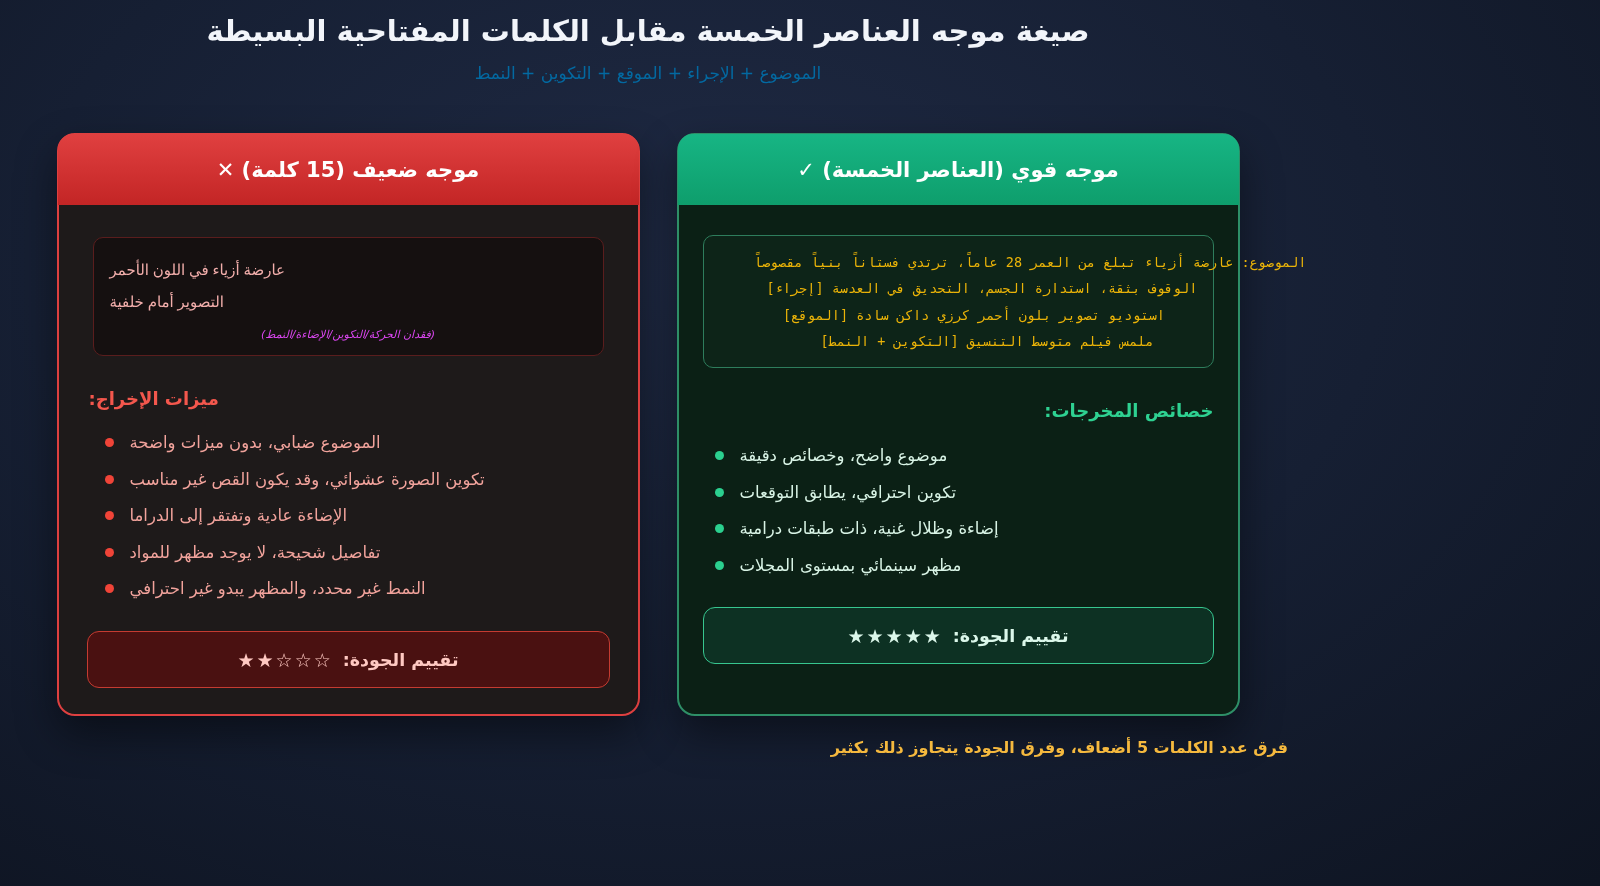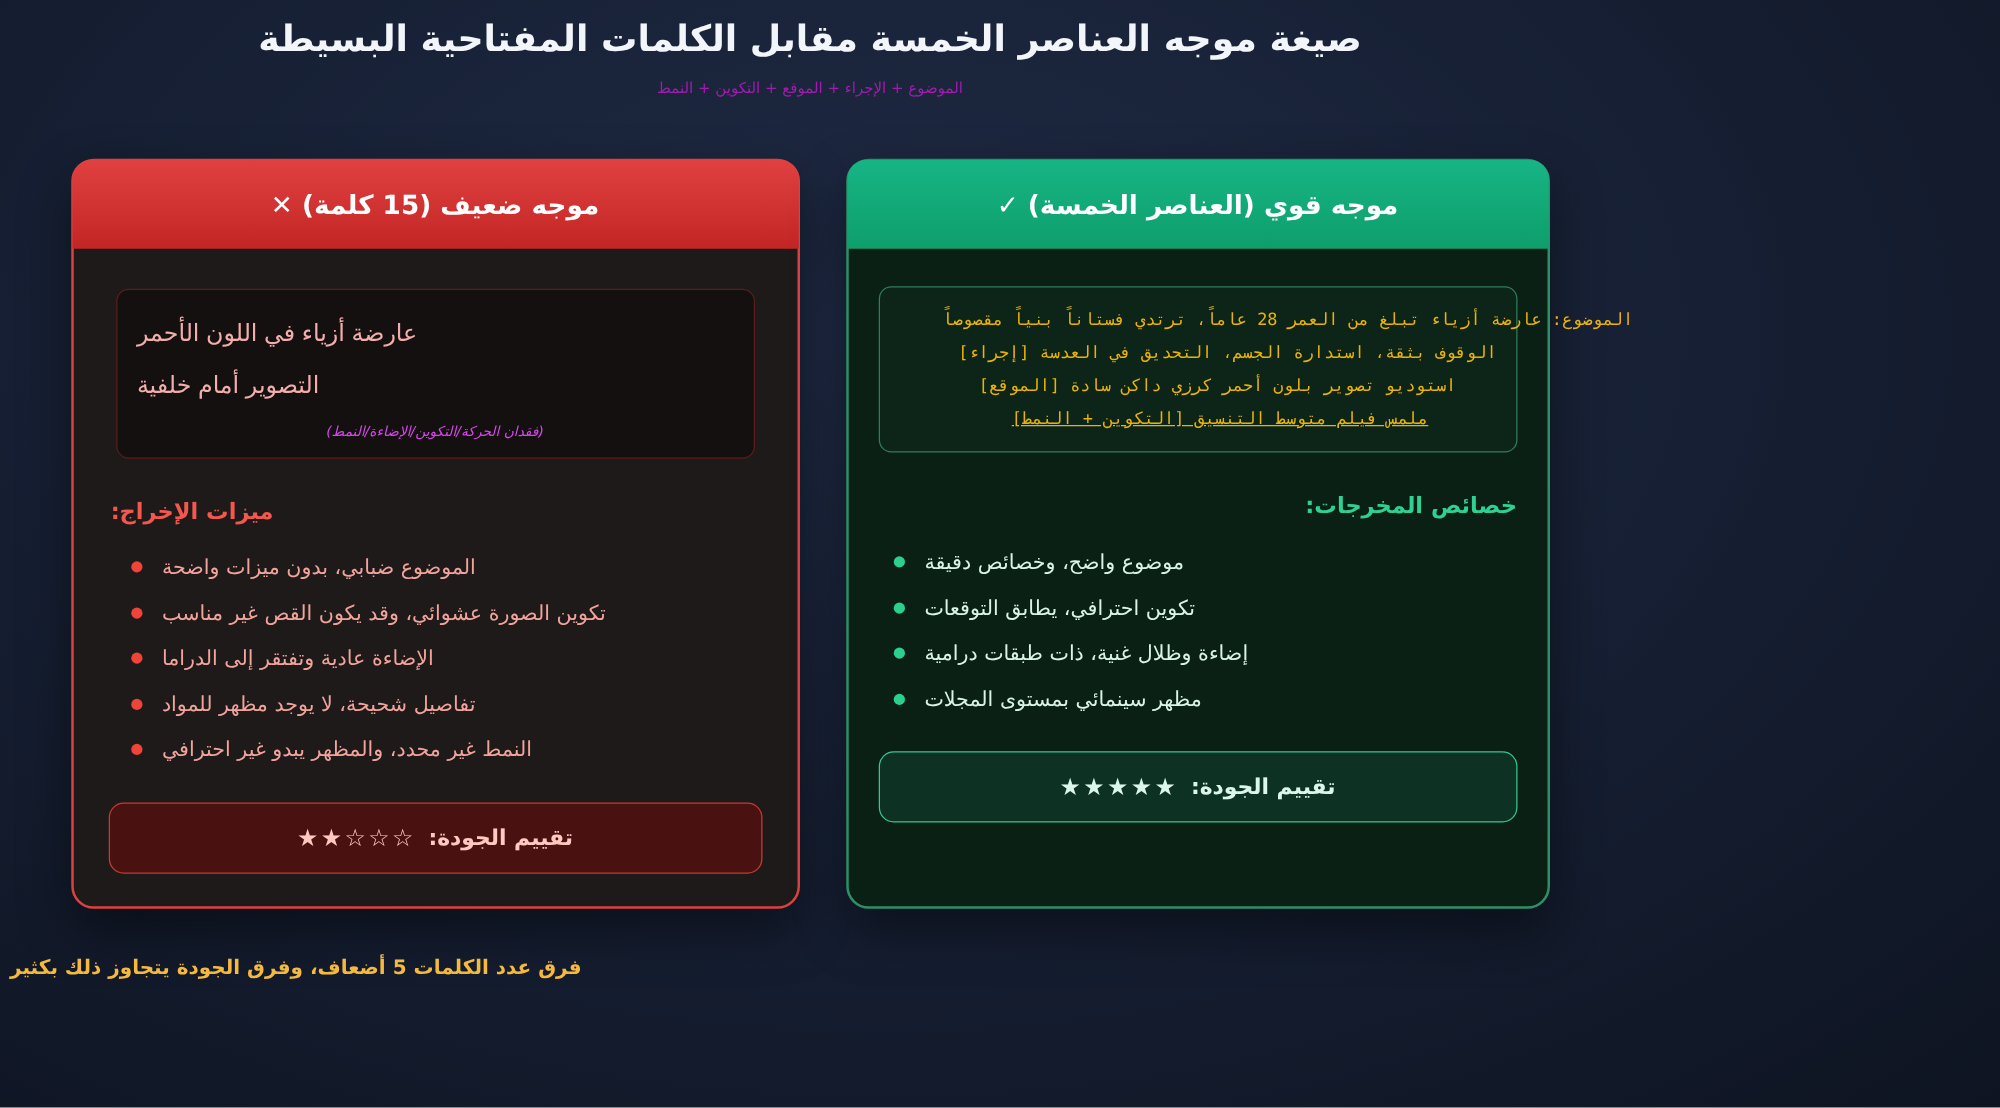--- a/index.html
+++ b/index.html
@@ -9,21 +9,21 @@
     background: radial-gradient(ellipse 1300px 850px at 44% 30%, #1f2a44 0%, #161f33 52%, #0e1421 100%);
     overflow: hidden;
   }
   .container { width: 1280px; margin-left: 8px; padding-top: 14px; }
 
   .page-title {
     text-align: center; color: #f2f5fa; font-size: 29px; font-weight: bold;
     direction: rtl; letter-spacing: .2px;
   }
   .page-subtitle {
-    text-align: center; color: #a21caf; font-size: 12px; margin-top: 15px; direction: rtl;
+    text-align: center; color: #0369a1; font-size: 17px; margin-top: 15px; direction: rtl;
   }
 
   .cards { display: flex; justify-content: center; gap: 37px; margin-top: 50px; }
   .card { border-radius: 18px; box-shadow: 0 18px 42px rgba(0,0,0,.45); }
   .card-weak  { width: 583px; background: #1e1a1a; border: 2px solid #de4040; }
   .card-strong{ width: 563px; background: #0b2015; border: 2px solid #2e8f67; }
 
   .card-header {
     height: 71px; display: flex; align-items: center; justify-content: center;
     border-radius: 15px 15px 0 0; margin: -1px -1px 0 -1px;
@@ -34,43 +34,43 @@
 
   .card-body { padding: 26px; }
   .card-strong .card-body { padding: 24px; }
 
   
   .prompt-weak {
     margin: 6px 8px 0 8px; background: #151010; border: 1.5px solid #5a1d1d;
     border-radius: 10px; padding: 16px 16px 14px 16px;
   }
   .prompt-weak .mono-line {
-    font-family: Liberation Sans, sans-serif;
-    color: #f2aeab; font-size: 19px; letter-spacing: 4px;
+    font-family: Liberation Serif, serif;
+    color: #f2aeab; font-size: 15px; letter-spacing: 4px;
     direction: rtl; text-align: left; line-height: 2.15; white-space: nowrap;
   }
   .prompt-weak .prompt-note {
     font-style: italic; color: #d946ef; font-size: 11px; margin-top: 9px;
     direction: rtl; text-align: center;
   }
 
   .prompt-strong {
     margin-top: 6px; background: #0d2418; border: 1.5px solid #2e7d5c;
     border-radius: 10px; padding: 13px 10px; overflow: visible; text-align: center;
   }
   .prompt-strong .mono-line {
     font-family: "DejaVu Sans Mono", monospace;
     color: #eab308; font-size: 13.5px; letter-spacing: 4px;
     direction: rtl; line-height: 1.95; white-space: nowrap; position: relative;
     display: block;
   }
   .prompt-strong .line-0 { left: 104px; }
   .prompt-strong .line-1 { left: 24px; }
   .prompt-strong .line-2 { left: 16px; }
-  .prompt-strong .line-3 { left: 18px; text-decoration: underline; }
+  .prompt-strong .line-3 { left: 29px; }
 
   
   .features-heading { font-size: 18px; font-weight: bold; margin: 32px 0 0 4px;
     direction: rtl; text-align: left; }
   .card-weak  .features-heading { color: #f4574d; }
   .card-strong .features-heading { color: #2ed191; text-align: right; }
 
   .features { list-style: none; margin-top: 16px; }
   .card-weak  .features { padding-left: 20px; }
   .card-strong .features { padding-left: 12px; }
@@ -86,21 +86,21 @@
   .rating-box {
     margin-top: 24px; border-radius: 12px; height: 57px;
     display: flex; align-items: center; justify-content: center; gap: 10px;
     direction: rtl; font-size: 17.5px; font-weight: bold;
   }
   .card-weak  .rating-box { background: #4a1111; border: 1.5px solid #c53b31; color: #ffc9c2; margin-left:2px; margin-right:2px; }
   .card-strong .rating-box { background: #0d3123; border: 1.5px solid #37c68f; color: #dbf7ea; }
   .rating-stars { direction: ltr; unicode-bidi: bidi-override; letter-spacing: 2px; font-size: 19px; font-weight: normal; }
 
   .footnote {
-    margin-top: 37px; text-align: left; direction: rtl;
+    margin-top: 22px; text-align: right; direction: rtl;
     color: #f5b93e; font-size: 16px; font-weight: bold;
   }
 </style>
 </head>
 <body>
 
 <div class="container">
 
   <h1 class="page-title">صيغة موجه العناصر الخمسة مقابل الكلمات المفتاحية البسيطة</h1>
   <p class="page-subtitle">الموضوع + الإجراء + الموقع + التكوين + النمط</p>

